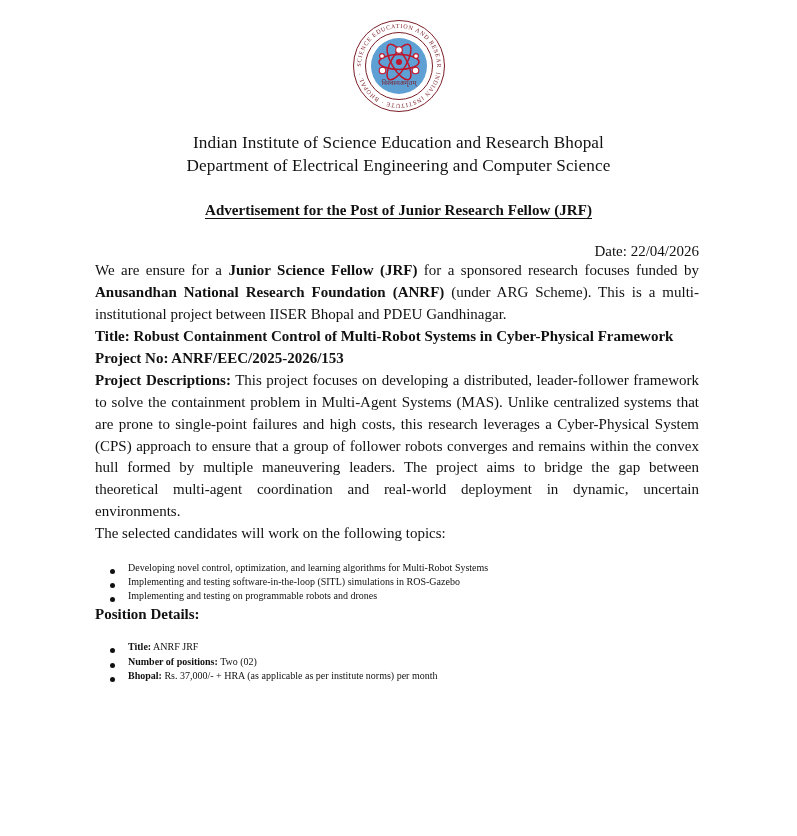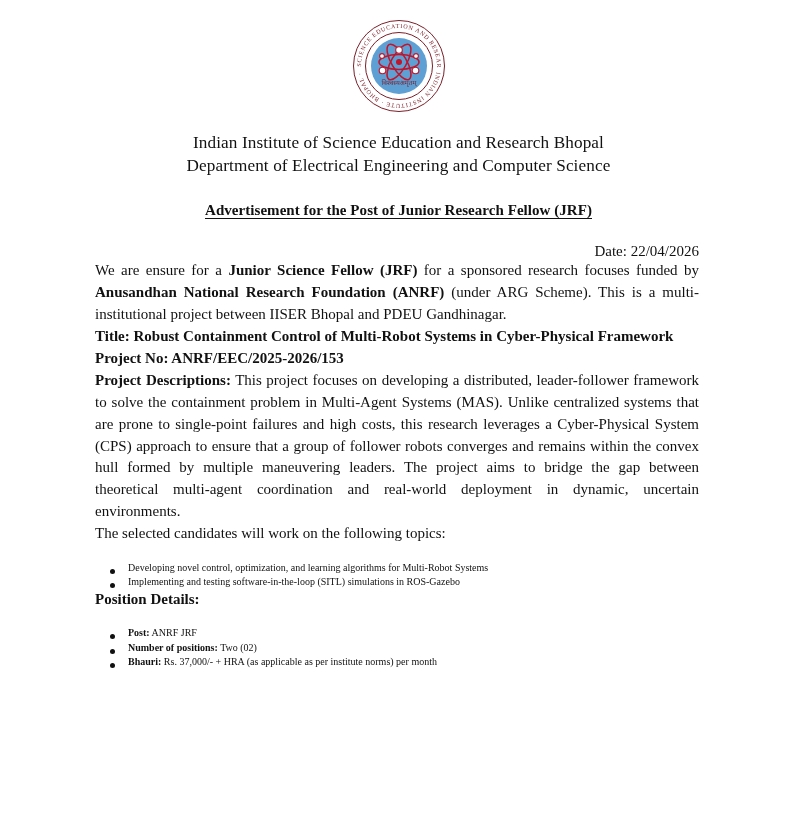--- a/index.html
+++ b/index.html
@@ -190,27 +190,28 @@
 
     <p class="heading gap-head">Project No: ANRF/EEC/2025-2026/153</p>
 
     <p class="para gap-head"><span class="b">Project Descriptions:</span><span> This project focuses on developing a distributed, leader-follower framework to solve the containment problem in Multi-Agent Systems (MAS). Unlike centralized systems that are prone to single-point failures and high costs, this research leverages a Cyber-Physical System (CPS) approach to ensure that a group of follower robots converges and remains within the convex hull formed by multiple maneuvering leaders. The project aims to bridge the gap between theoretical multi-agent coordination and real-world deployment in dynamic, uncertain environments.</span></p>
 
     <p class="para gap-head">The selected candidates will work on the following topics:</p>
 
     <ul class="bullets topics">
       <li><span>Developing novel control, optimization, and learning algorithms for Multi-Robot Systems</span></li>
       <li><span>Implementing and testing software-in-the-loop (SITL) simulations in ROS-Gazebo</span></li>
+      <li><span>Implementing and testing on programmable robots and drones</span></li>
     </ul>
 
     <p class="heading gap-head">Position Details:</p>
 
     <ul class="bullets position justified">
-      <li><span class="b">Post:</span><span> ANRF JRF</span></li>
+      <li><span class="b">Title:</span><span> ANRF JRF</span></li>
 
       <li><span class="b">Number of positions:</span><span> Two (02)</span><br></li>
 
 
-      <li><span class="b">Bhauri:</span><span> Rs. 37,000/- + HRA (as applicable as per institute norms) per month</span></li>
+      <li><span class="b">Bhopal:</span><span> Rs. 37,000/- + HRA (as applicable as per institute norms) per month</span></li>
     </ul>
 
   </div>
 </div>
 
 </body></html>

